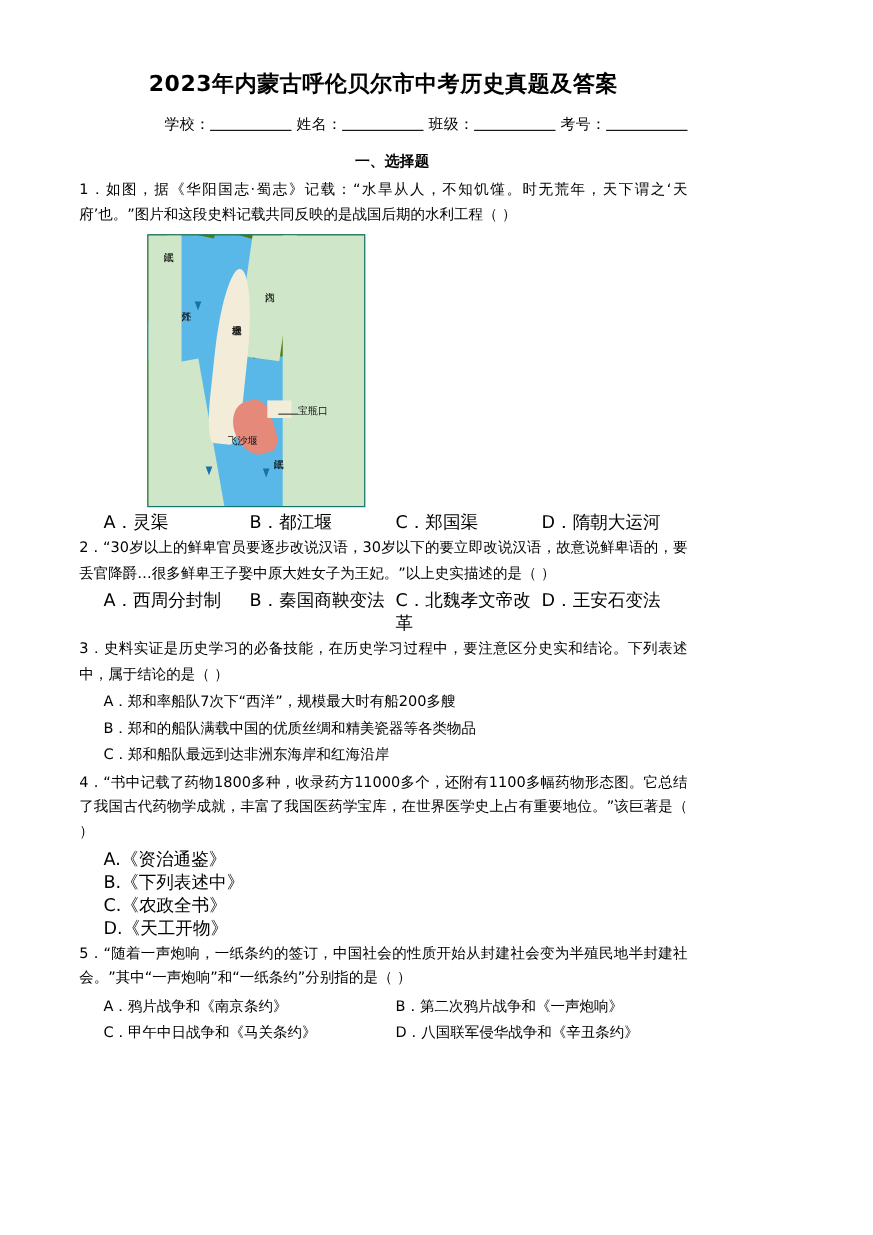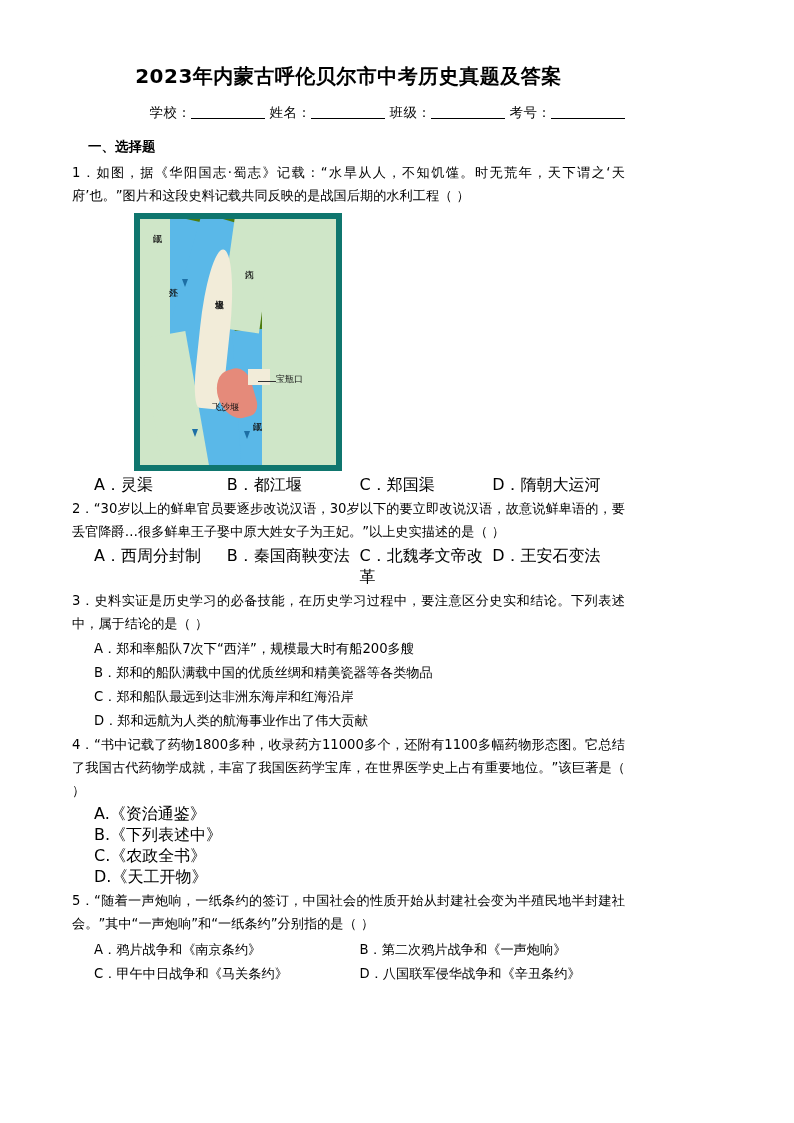--- a/index.html
+++ b/index.html
@@ -42,20 +42,21 @@
     display: inline-block;
     border-bottom: 1px solid #000;
     width: 74px;
     height: 14px;
     vertical-align: -2px;
   }
   .section-head {
     font-size: 13.5px;
     font-weight: 700;
     margin: 6px 0 6px 16px;
+    text-align: center;
   }
   .q {
     font-size: 13.2px;
     line-height: 1.72;
     margin: 2px 0 2px 0;
     text-align: justify;
   }
   .q .stem {
     text-indent: 0;
   }
@@ -68,21 +69,21 @@
     padding-left: 22px;
     font-size: 13.2px;
     line-height: 1.8;
   }
   .fig-wrap {
     margin: 6px 0 4px 62px;
   }
   .figure {
     width: 196px;
     height: 246px;
-    border: 6px solid #0f766e;
+    border: 1px solid #0f766e;
     background: #4d7c0f;
     position: relative;
     overflow: hidden;
     text-align: center;
   }
   .riverA {
     position: absolute;
     background: #5ab8e8;
   }
   .land {
@@ -172,21 +173,20 @@
     <div>D．王安石变法</div>
   </div>
 
   <div class="q">
     <span>3．</span><span class="stem">史料实证是历史学习的必备技能，在历史学习过程中，要注意区分史实和结论。下列表述中，属于结论的是（       ）</span>
   </div>
   <div class="opt-block">
     <div>A．郑和率船队7次下“西洋”，规模最大时有船200多艘</div>
     <div>B．郑和的船队满载中国的优质丝绸和精美瓷器等各类物品</div>
     <div>C．郑和船队最远到达非洲东海岸和红海沿岸</div>
-    <div>D．郑和远航为人类的航海事业作出了伟大贡献</div>
   </div>
 
   <div class="q">
     <span>4．</span><span class="stem">“书中记载了药物1800多种，收录药方11000多个，还附有1100多幅药物形态图。它总结了我国古代药物学成就，丰富了我国医药学宝库，在世界医学史上占有重要地位。”该巨著是（       ）</span>
   </div>
   <div class="opts-row cols4" style="padding-left:22px;flex-direction:column;">
     <div>A.《资治通鉴》</div>
     <div>B.《下列表述中》</div>
     <div>C.《农政全书》</div>
     <div>D.《天工开物》</div>

